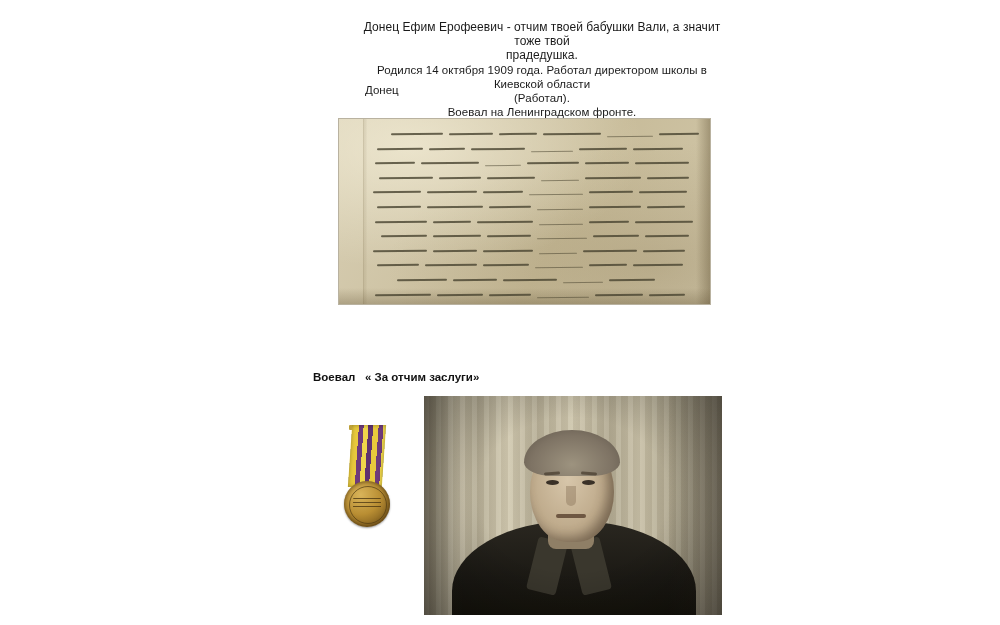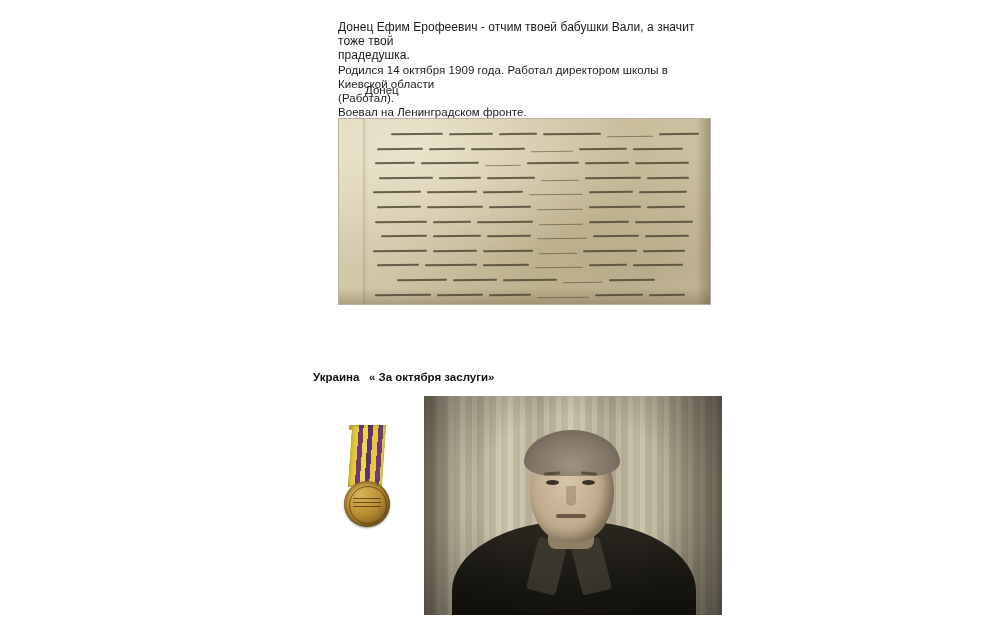--- a/index.html
+++ b/index.html
@@ -20,23 +20,24 @@
     position: absolute;
     left: 0; top: 0;
     width: 1000px;
     height: 625px;
     background: #ffffff;
   }
 
   
   .text-block {
     position: absolute;
-    left: 338px;
+    left: 352px;
     top: 20px;
     width: 380px;
+    text-align: center;
   }
   .text-line {
     font-size: 11.5px;
     line-height: 14.2px;
     color: #1a1a1a;
     letter-spacing: 0.05px;
   }
   .text-line.first {
     font-size: 12px;
   }
@@ -452,22 +453,22 @@
           <i style="left:116px;width:42px"></i>
           <i class="b" style="left:164px;width:52px"></i>
           <i style="left:222px;width:48px"></i>
           <i style="left:276px;width:36px"></i>
       </div>
 
     </div>
   </div>
 
   <div class="medal-caption">
-    <span>Украина</span>
-    &nbsp;&nbsp;<span class="q">« За октября заслуги»</span>
+    <span>Воевал</span>
+    &nbsp;&nbsp;<span class="q">« За отчим заслуги»</span>
   </div>
 
   <div class="medal">
     <div class="medal-ribbon-top"></div>
     <div class="medal-ribbon"></div>
     <div class="medal-disc">
       <div class="medal-disc-text"></div>
     </div>
   </div>
 

